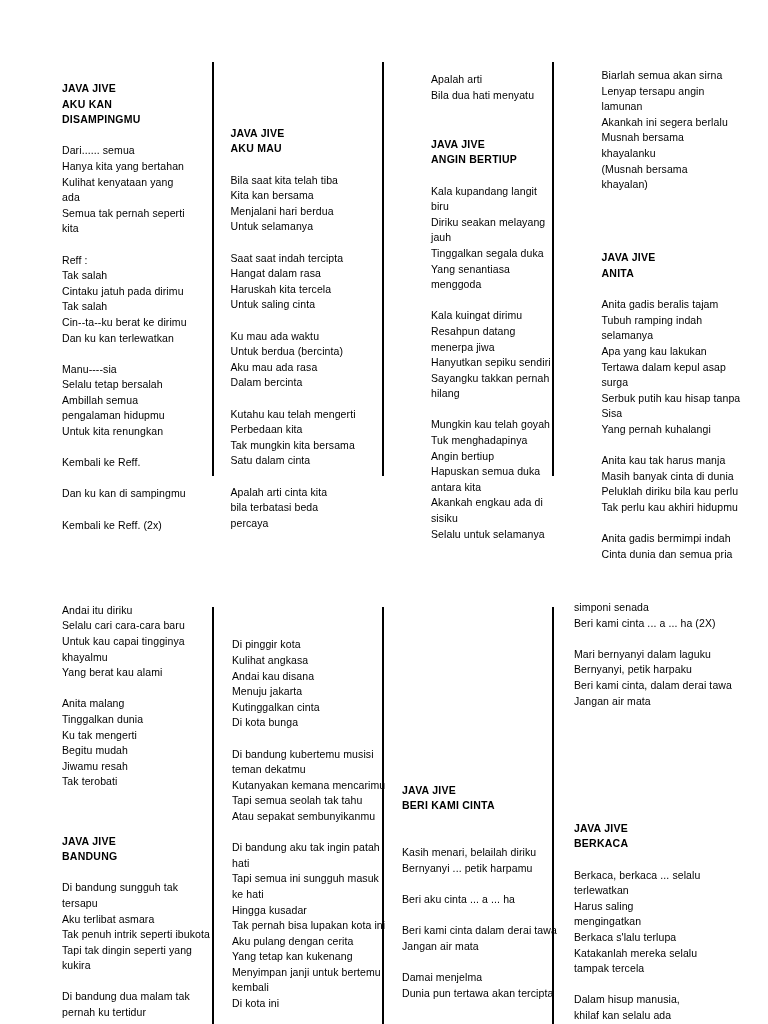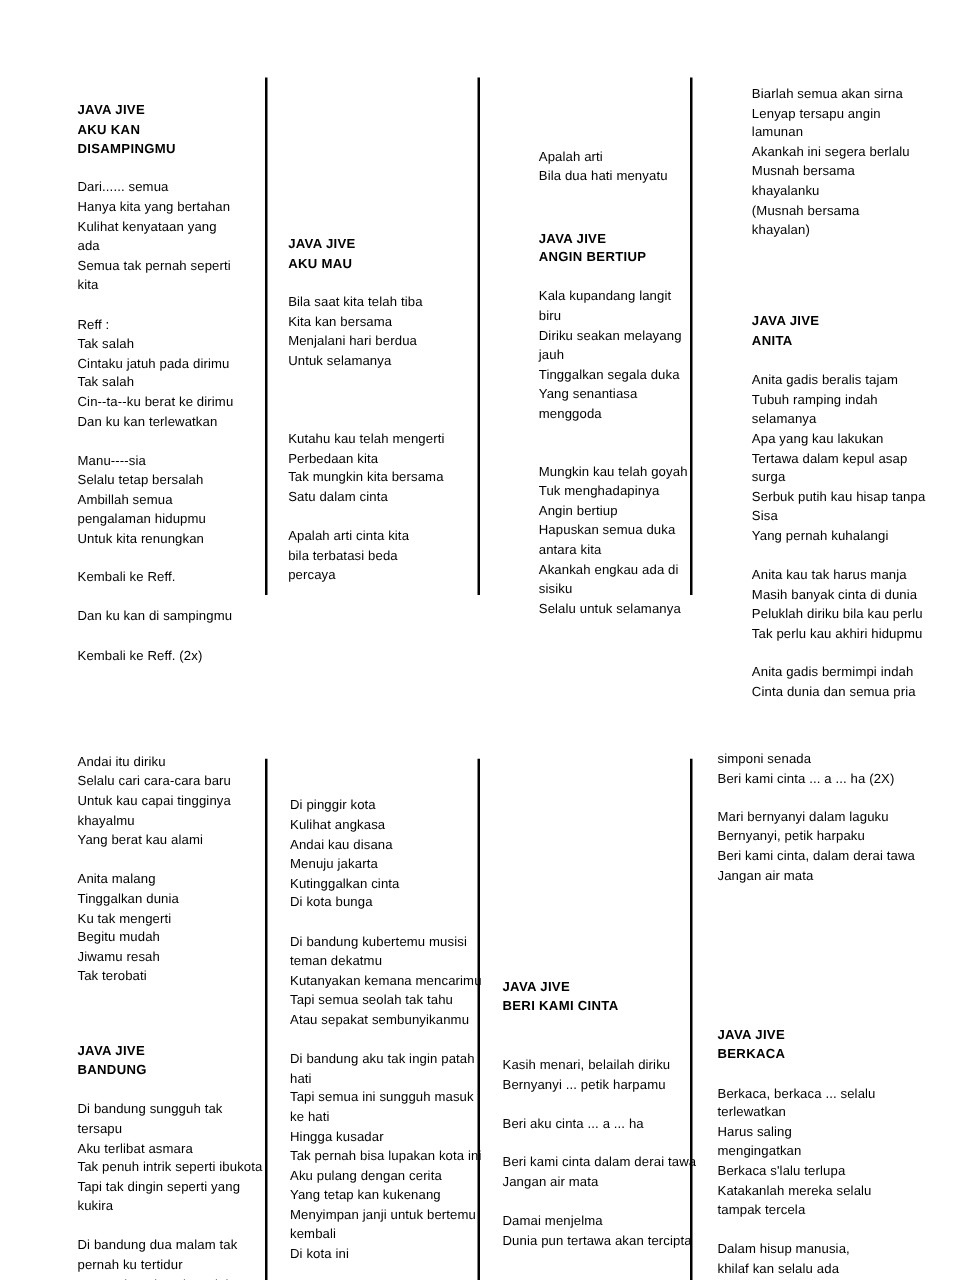--- a/index.html
+++ b/index.html
@@ -131,21 +131,33 @@
           <div class="heading">AKU MAU</div>
         </div>
         <div class="spacer"></div>
         <div class="blk">
           <div class="line">Bila saat kita telah tiba</div>
           <div class="line">Kita kan bersama</div>
           <div class="line">Menjalani hari berdua</div>
           <div class="line">Untuk selamanya</div>
         </div>
         <div class="spacer"></div>
-        <div class="spacer"></div>
+        <div class="blk">
+          <div class="line">Saat saat indah tercipta</div>
+          <div class="line">Hangat dalam rasa</div>
+          <div class="line">Haruskah kita tercela</div>
+          <div class="line">Untuk saling cinta</div>
+        </div>
+        <div class="spacer"></div>
+        <div class="blk">
+          <div class="line">Ku mau ada waktu</div>
+          <div class="line">Untuk berdua (bercinta)</div>
+          <div class="line">Aku mau ada rasa</div>
+          <div class="line">Dalam bercinta</div>
+        </div>
         <div class="spacer"></div>
         <div class="blk">
           <div class="line">Kutahu kau telah mengerti</div>
           <div class="line">Perbedaan kita</div>
           <div class="line">Tak mungkin kita bersama</div>
           <div class="line">Satu dalam cinta</div>
         </div>
         <div class="spacer"></div>
         <div class="blk">
           <div class="line">Apalah arti cinta kita</div>
@@ -167,20 +179,28 @@
         <div class="blk">
           <div class="line">Kala kupandang langit</div>
           <div class="line">biru</div>
           <div class="line">Diriku seakan melayang</div>
           <div class="line">jauh</div>
           <div class="line">Tinggalkan segala duka</div>
           <div class="line">Yang senantiasa</div>
           <div class="line">menggoda</div>
         </div>
         <div class="spacer"></div>
+        <div class="blk">
+          <div class="line">Kala kuingat dirimu</div>
+          <div class="line">Resahpun datang</div>
+          <div class="line">menerpa jiwa</div>
+          <div class="line">Hanyutkan sepiku sendiri</div>
+          <div class="line">Sayangku takkan pernah</div>
+          <div class="line">hilang</div>
+        </div>
         <div class="spacer"></div>
         <div class="blk">
           <div class="line">Mungkin kau telah goyah</div>
           <div class="line">Tuk menghadapinya</div>
           <div class="line">Angin bertiup</div>
           <div class="line">Hapuskan semua duka</div>
           <div class="line">antara kita</div>
           <div class="line">Akankah engkau ada di</div>
           <div class="line">sisiku</div>
           <div class="line">Selalu untuk selamanya</div>

